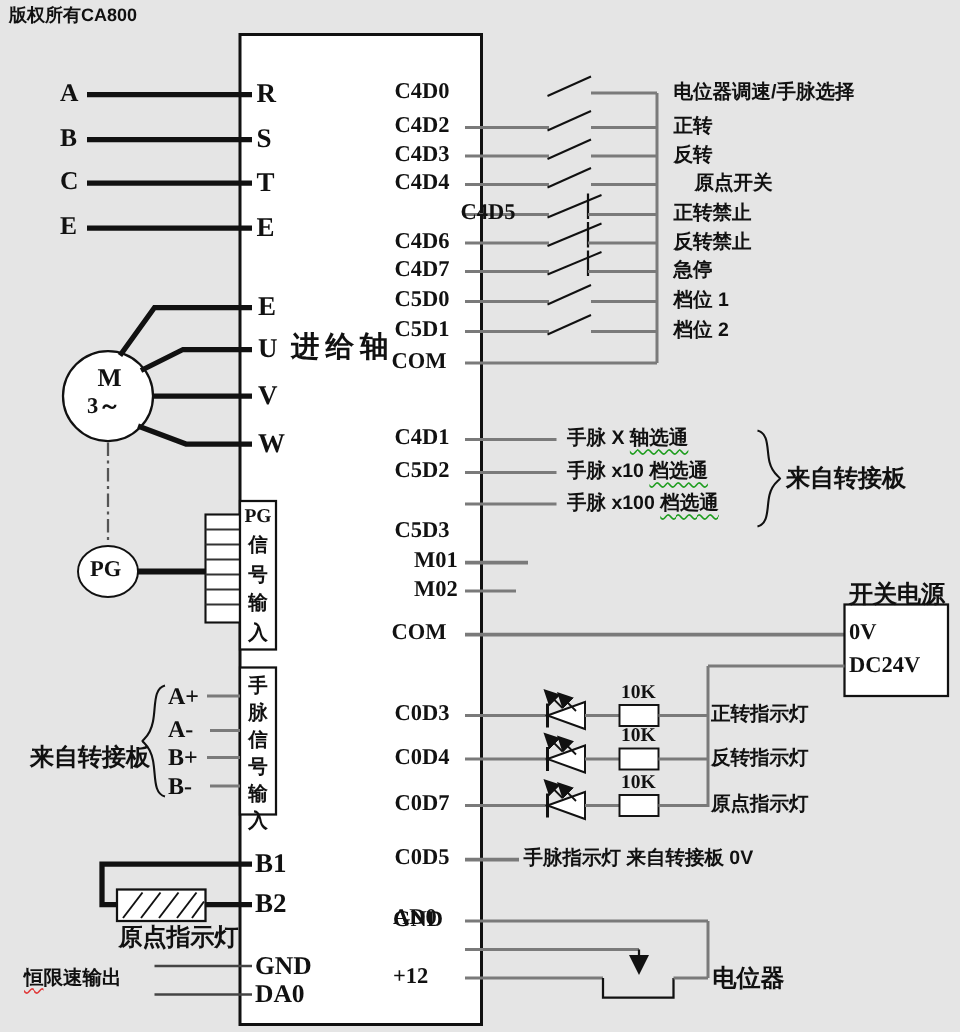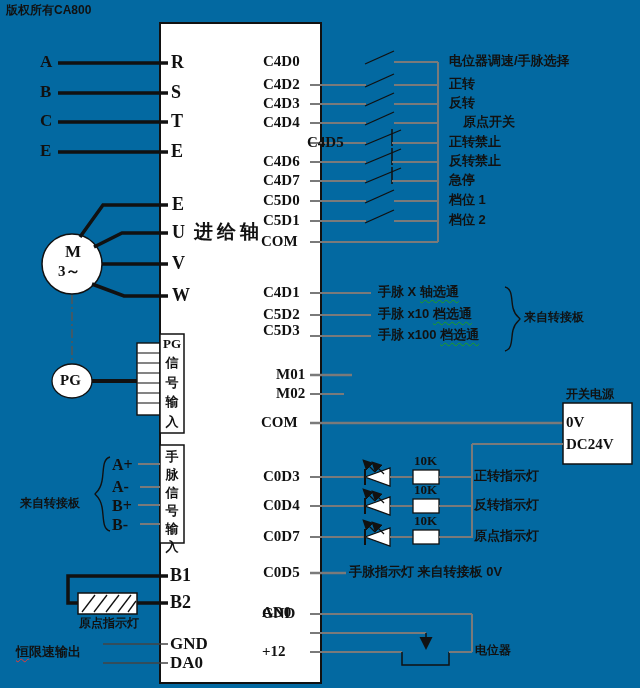--- a/index.html
+++ b/index.html
@@ -1,23 +1,23 @@
 <!DOCTYPE html>
 <html><head>
 <meta charset="utf-8">
 <style>
   html,body{margin:0;padding:0;background:#fff;}
-  #stage{position:relative;width:640px;height:688px;background:#0369a1;overflow:hidden;
+  #stage{position:relative;width:640px;height:688px;background:#e5e5e5;overflow:hidden;
          font-family:"Liberation Sans",sans-serif;}
   svg{position:absolute;left:0;top:0;}
   .lbl{position:absolute;white-space:nowrap;font-weight:bold;color:#111;line-height:1.1;}
   .serif{font-family:"Liberation Serif","DejaVu Serif",serif;}
   .cjk{font-family:"Liberation Sans","DejaVu Sans",sans-serif;}
   .t18{font-size:18px;} .t17{font-size:17px;} .t15{font-size:15px;}
-  .t14{font-size:12px;} .t13{font-size:13px;} .t12{font-size:12px;}
+  .t14{font-size:16px;} .t13{font-size:13px;} .t12{font-size:12px;}
   .vbox{position:absolute;display:flex;flex-direction:column;align-items:center;
         justify-content:space-between;font-weight:bold;color:#111;}
   .wavy-green{text-decoration:underline wavy #1f9d1f;text-decoration-thickness:1px;text-underline-offset:3px;}
   .wavy-red{text-decoration:underline wavy #e03a3a;text-decoration-thickness:1px;text-underline-offset:2px;}
   .feed{letter-spacing:4px;font-size:19px;}
 </style>
 </head>
 <body>
 
 <div id="stage">
@@ -274,21 +274,21 @@
 <div class="lbl cjk t13" style="left:449px;top:96px;">反转</div>
 <div class="lbl cjk t13" style="left:463px;top:115px;">原点开关</div>
 <div class="lbl cjk t13" style="left:449px;top:135px;">正转禁止</div>
 <div class="lbl cjk t13" style="left:449px;top:154px;">反转禁止</div>
 <div class="lbl cjk t13" style="left:449px;top:173px;">急停</div>
 <div class="lbl cjk t13" style="left:449px;top:193px;">档位 1</div>
 <div class="lbl cjk t13" style="left:449px;top:213px;">档位 2</div>
 
 <div class="lbl serif t15" style="left:263px;top:284px;">C4D1</div>
 <div class="lbl serif t15" style="left:263px;top:306px;">C5D2</div>
-<div class="lbl serif t15" style="left:263px;top:322px;">C5D3</div>
+<div class="lbl serif t15" style="left:263px;top:346px;">C5D3</div>
 <div class="lbl cjk t13" style="left:378px;top:285px;">
   <span>手脉 X </span><span class="wavy-green">轴选通</span>
 </div>
 <div class="lbl cjk t13" style="left:378px;top:307px;">
   <span>手脉 x10 </span><span class="wavy-green">档选通</span>
 </div>
 <div class="lbl cjk t13" style="left:378px;top:328px;">
   <span>手脉 x100 </span><span class="wavy-green">档选通</span>
 </div>
 <div class="lbl cjk t14" style="left:524px;top:311px;">来自转接板</div>

